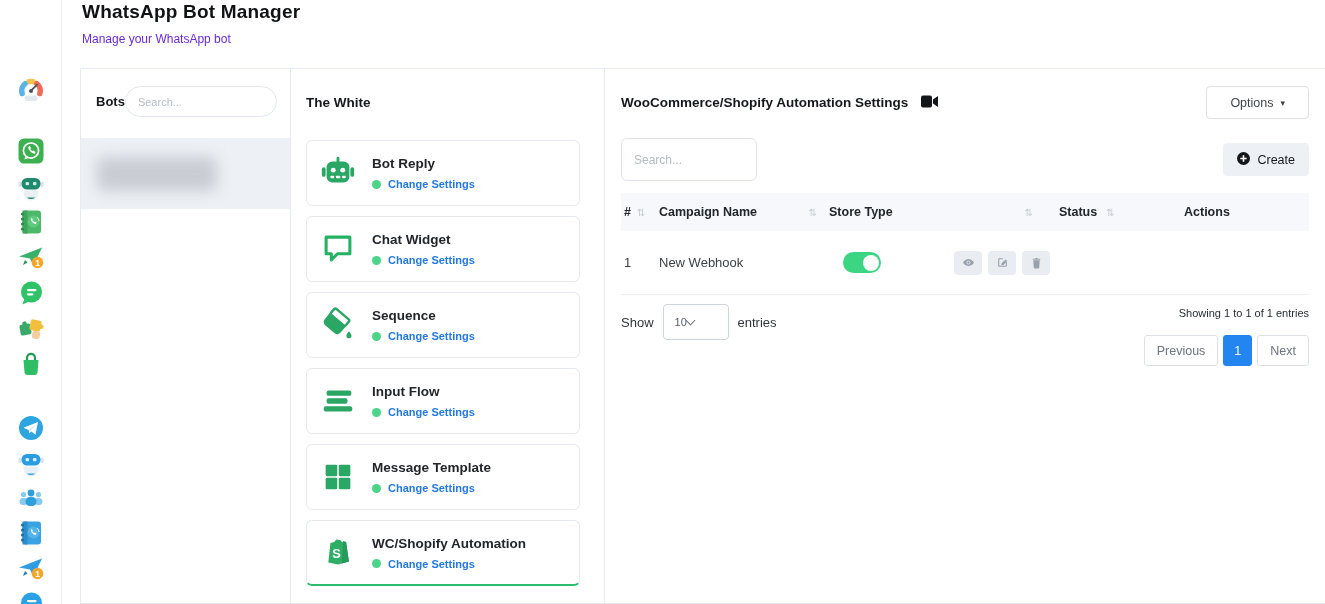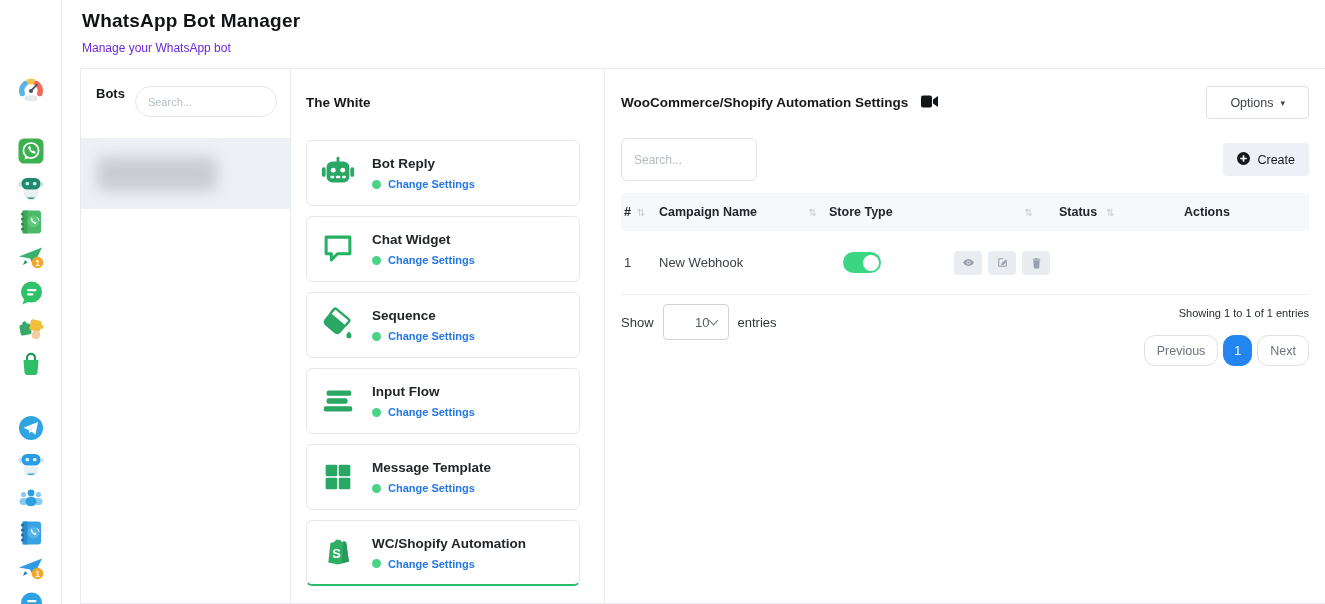--- a/index.html
+++ b/index.html
@@ -3,28 +3,28 @@
 <meta charset="utf-8">
 <style>
   *{box-sizing:border-box;margin:0;padding:0}
   html,body{width:1325px;height:604px}
   body{font-family:"Liberation Sans",sans-serif;background:#fff;overflow:hidden;position:relative;color:#1e2125}
   
   .sidebar{position:absolute;left:0;top:0;width:62px;height:604px;background:#fff;border-right:1px solid #edf0f3;z-index:2}
   .side-icon{position:absolute;left:17px;width:28px;height:28px;cursor:pointer}
   .side-icon svg{width:100%;height:100%;display:block}
   
-  .page-head{position:absolute;left:82px;top:10px}
+  .page-head{position:absolute;left:82px;top:1px}
   .page-title{font-size:19px;font-weight:bold;color:#101214;letter-spacing:.2px}
   .page-subtitle{font-size:12px;color:#6d28d9;margin-top:9px}
   
   .main-card{position:absolute;left:80px;top:68px;width:1245px;height:536px;background:#fff;border:1px solid #e7eaf0;border-right:none;display:flex}
   
   .col-bots{width:210px;flex:none;border-right:1px solid #e7eaf0;display:flex;flex-direction:column}
-  .bots-head{display:flex;gap:10px;padding:17px 13px 17px 15px}
+  .bots-head{display:flex;align-items:center;padding:17px 13px 17px 15px}
   .bots-label{font-weight:bold;font-size:13px;color:#16181b}
   .bots-search{flex:1;min-width:0;height:31px;border:1px solid #e3e7eb;border-radius:16px;padding:0 12px;font-size:11px;color:#495057;outline:none;font-family:"Liberation Sans",sans-serif}
   .bots-search::placeholder{color:#b4bcc4}
   .bot-item{background:#edf0f5;height:71px;margin-top:4px;display:flex;align-items:center;padding:0 16px;cursor:pointer}
   .redacted{width:120px;height:34px;border-radius:6px;background:#c9cdd3;filter:blur(7px)}
   
   .col-white{width:314px;flex:none;border-right:1px solid #e7eaf0;padding:26px 24px 0 15px}
   .white-title{font-weight:bold;font-size:13.5px;color:#16181b}
   .cards{margin-top:30px}
   .feature-card{height:66px;border:1px solid #e5e8ee;border-radius:6px;background:#fff;margin-bottom:10px;display:flex;align-items:center;padding:0 12px;gap:15px;cursor:pointer}
@@ -58,26 +58,26 @@
   .c-index .sort{margin-left:6px}
   .c-status .sort{margin-left:9px}
   .store-lines{font-size:12.5px;line-height:1.55}
   .toggle{width:38px;height:21px;border-radius:11px;background:#3cd584;position:relative;margin-left:14px;cursor:pointer}
   .toggle::after{content:'';position:absolute;top:2.5px;right:2.5px;width:16px;height:16px;border-radius:50%;background:#fff}
   .act-btn{width:28px;height:24px;border:none;border-radius:4px;background:#e9edf2;display:flex;align-items:center;justify-content:center;margin-right:6px;cursor:pointer}
   .act-btn svg{width:13px;height:13px;fill:#97a0ab}
   
   .tfoot{display:flex;justify-content:space-between;align-items:flex-start;margin-top:9px}
   .show-group{display:flex;align-items:center;gap:9px;font-size:13px;color:#2f353b}
-  .page-select{width:66px;height:36px;border:1px solid #ced4da;border-radius:4px;display:flex;align-items:center;justify-content:flex-end;padding:0 11px;font-size:13px;color:#555c63;background:#fff;cursor:pointer}
+  .page-select{width:66px;height:36px;border:1px solid #ced4da;border-radius:4px;display:flex;align-items:center;justify-content:flex-start;padding:0 11px;font-size:11px;color:#555c63;background:#fff;cursor:pointer}
   .chev{width:7px;height:7px;border-right:1.6px solid #6b7480;border-bottom:1.6px solid #6b7480;transform:rotate(45deg);margin-top:-4px}
   .paging-stack{display:flex;flex-direction:column;align-items:flex-end}
   .showing{font-size:11px;color:#272c31;margin-top:3px}
   .pagination{display:flex;gap:5px;margin-top:16px}
-  .page-btn{height:31px;padding:0 12px;border:1px solid #dde1e6;border-radius:11px;background:#fff;color:#6b7480;font-size:12.5px;display:flex;align-items:center;cursor:pointer;font-family:"Liberation Sans",sans-serif}
+  .page-btn{height:31px;padding:0 12px;border:1px solid #dde1e6;border-radius:3px;background:#fff;color:#6b7480;font-size:12.5px;display:flex;align-items:center;cursor:pointer;font-family:"Liberation Sans",sans-serif}
   .page-btn.active{background:#2386f0;border-color:#2386f0;color:#fff;min-width:27px;justify-content:center;padding:0 10px}
 </style>
 </head>
 <body>
 
 <div class="sidebar">
   <span class="side-icon" style="top:76px">
       <svg viewBox="0 0 28 28">
         <path d="M5.2 17.6 A9.3 9.3 0 0 1 8.3 7.5" fill="none" stroke="#5ab2e8" stroke-width="5.4" stroke-linecap="round"></path>
         <path d="M10.3 6.2 A9.3 9.3 0 0 1 17.7 6.2" fill="none" stroke="#f6c14b" stroke-width="5.4"></path>

